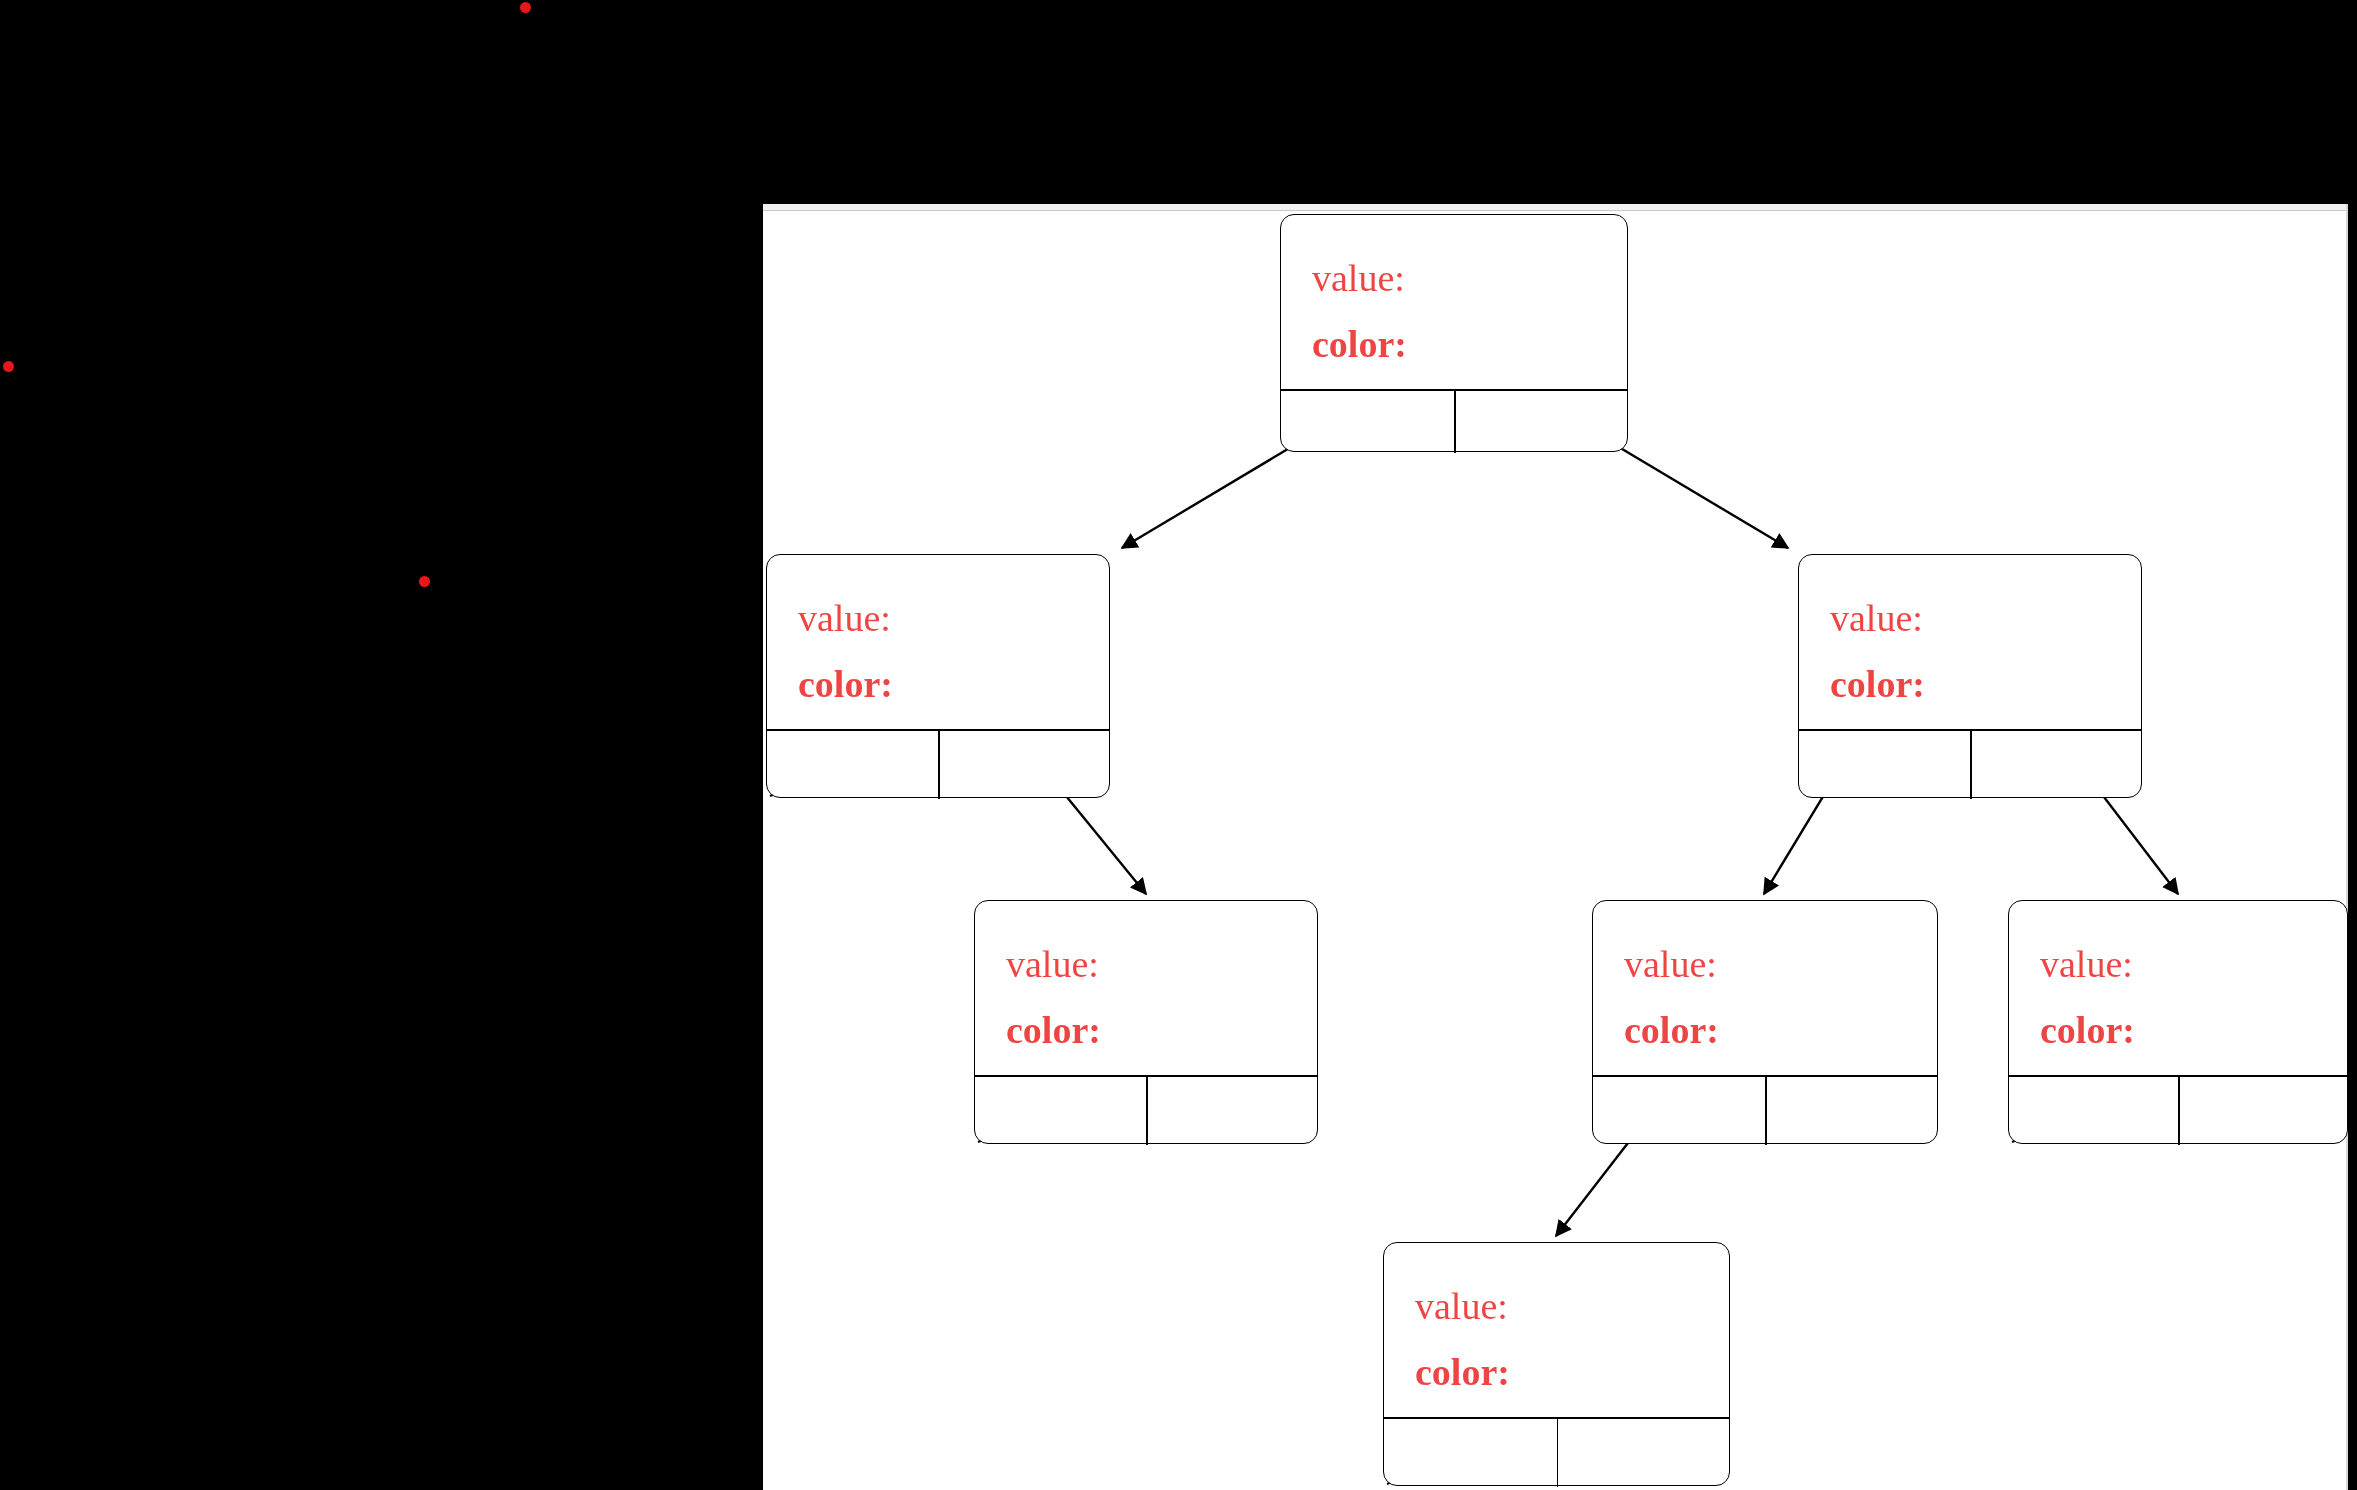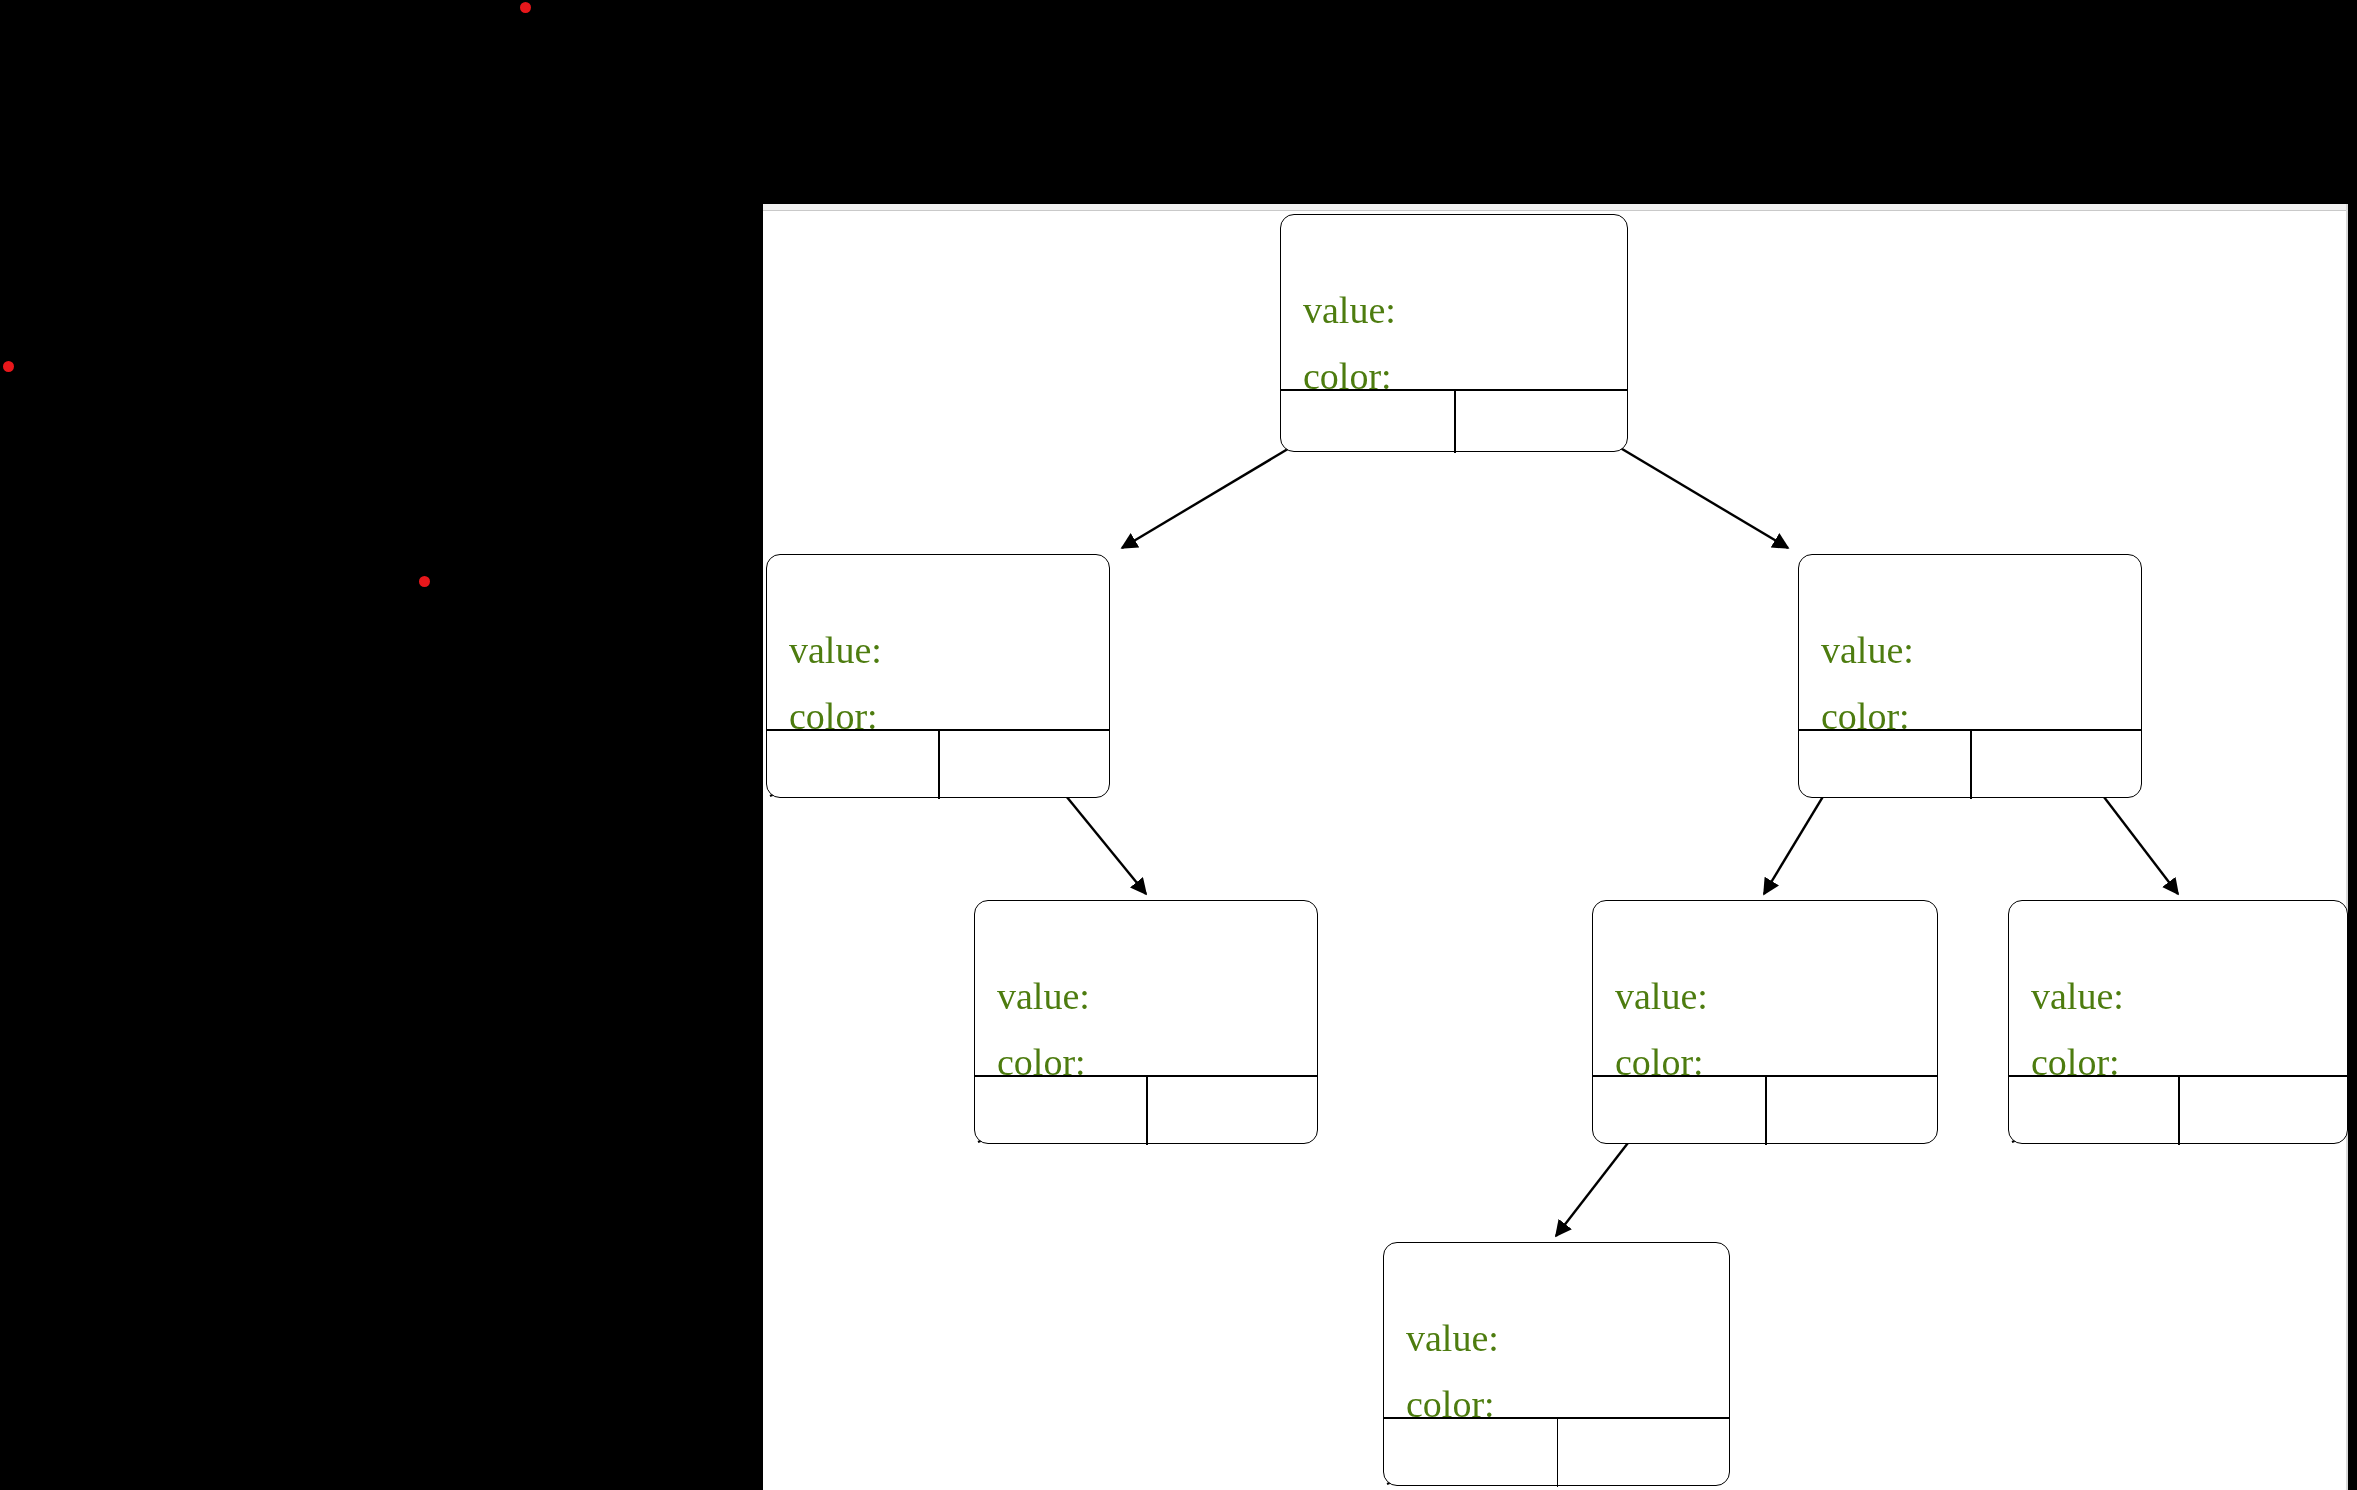--- a/index.html
+++ b/index.html
@@ -5,23 +5,23 @@
   html,body{margin:0;padding:0;background:#000;}
   #stage{position:relative;width:2357px;height:1490px;background:#000;overflow:hidden;
          font-family:"Liberation Serif","DejaVu Serif",serif;}
   #panel{position:absolute;left:763px;top:204px;width:1585px;height:1286px;background:#ffffff;}
   #panel-header{position:absolute;left:0;top:0;width:100%;height:6px;background:#f2f2f2;}
   #panel-headrule{position:absolute;left:0;top:6px;width:100%;height:1px;background:#c9c9c9;}
   #panel-rightedge{position:absolute;right:0;top:0;width:2px;height:100%;background:#d9d9d9;}
   #diagram{position:absolute;left:0;top:0;width:2357px;height:1490px;}
   .reddot{position:absolute;width:11px;height:11px;border-radius:50%;background:#e8171b;}
   .nodebox{position:absolute;box-sizing:border-box;border:1.6px solid #000;border-radius:14px;background:#fff;}
-  .node-label{position:absolute;left:22px;color:#4d7c0f;font-size:38px;line-height:38px;white-space:nowrap;margin-top:32px;}
+  .node-label{position:absolute;left:31px;color:#ef4444;font-size:38px;line-height:38px;white-space:nowrap;}
   .node-value{top:44px;}
-  .node-color{top:110px;}
+  .node-color{top:110px;font-weight:bold;}
   .ptr-rule{position:absolute;left:0;right:0;height:1.6px;background:#000;}
   .ptr-div{position:absolute;width:1.6px;background:#000;}
 </style>
 </head>
 <body>
 
 <div id="stage">
 
   <div id="panel">
     <div id="panel-header"></div>

